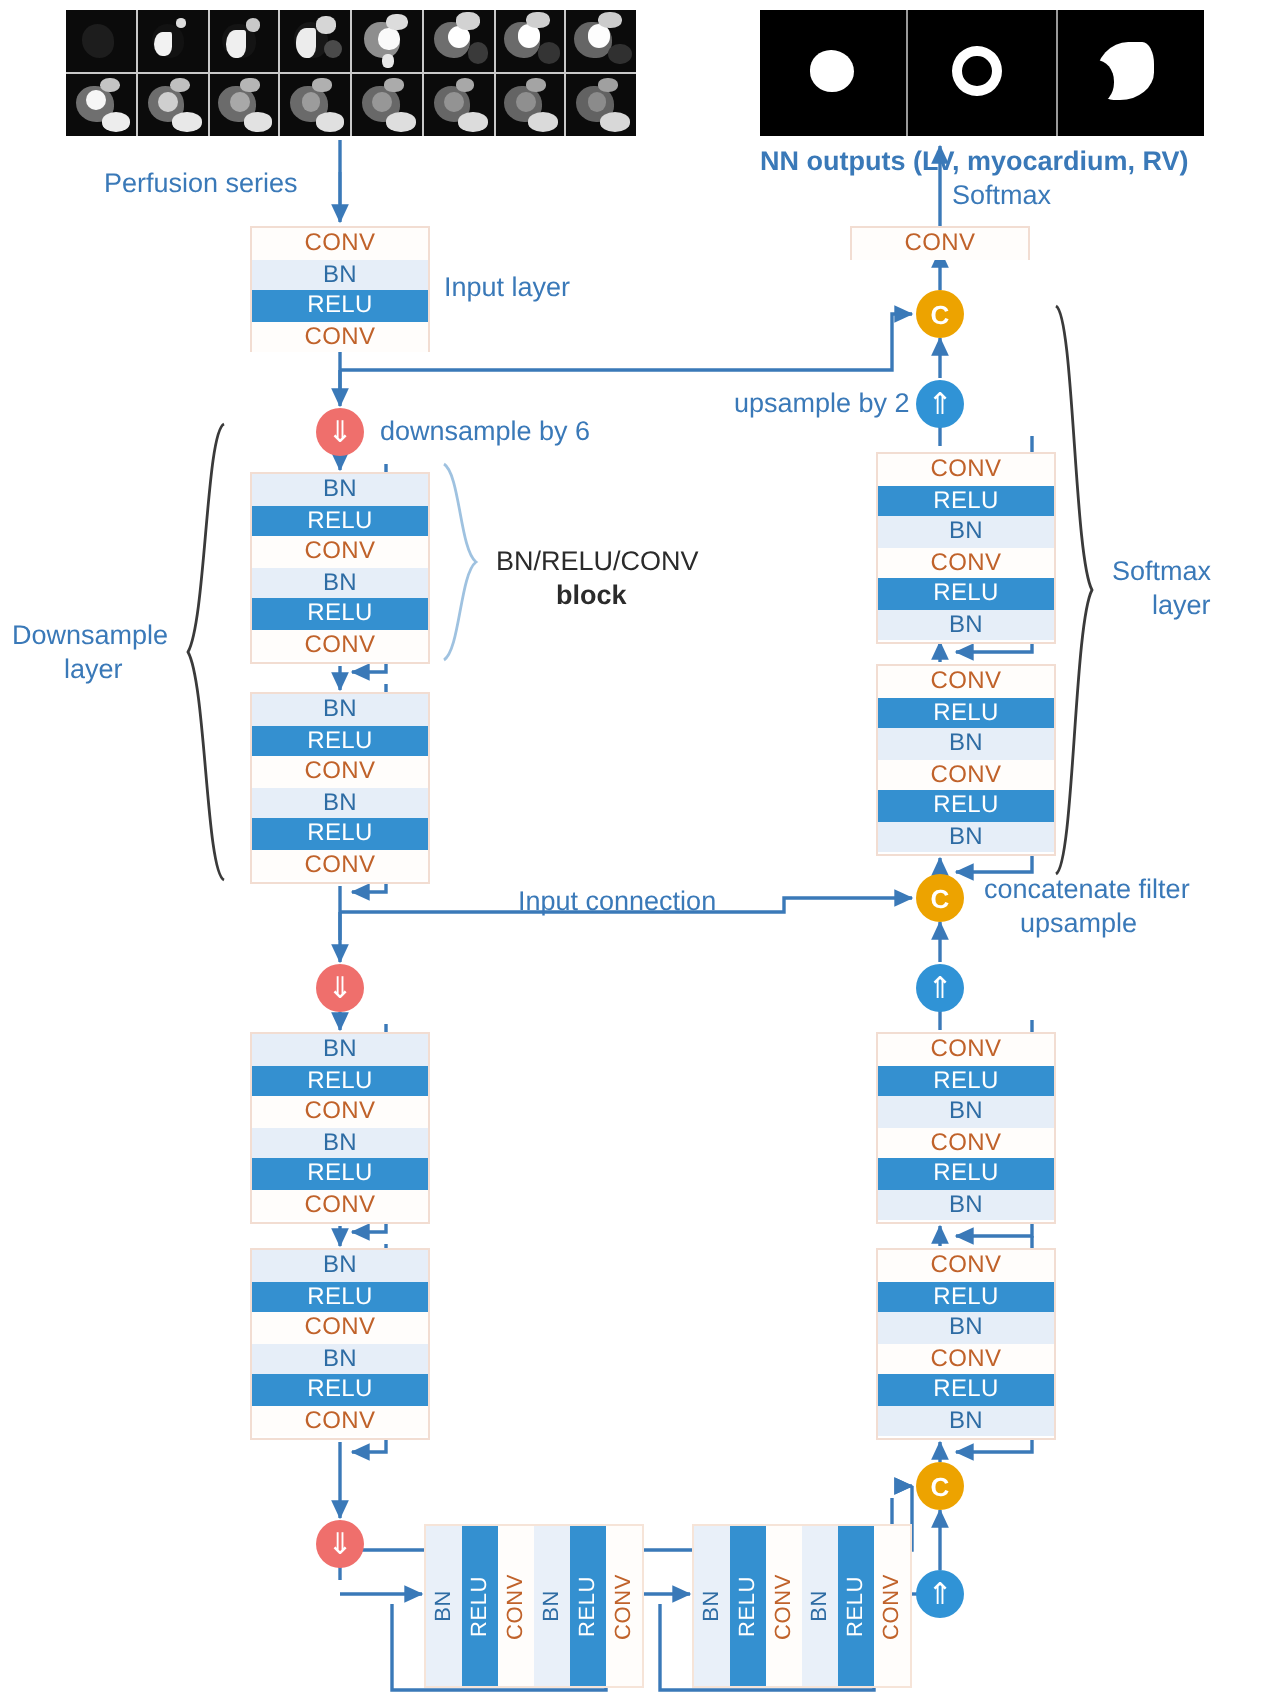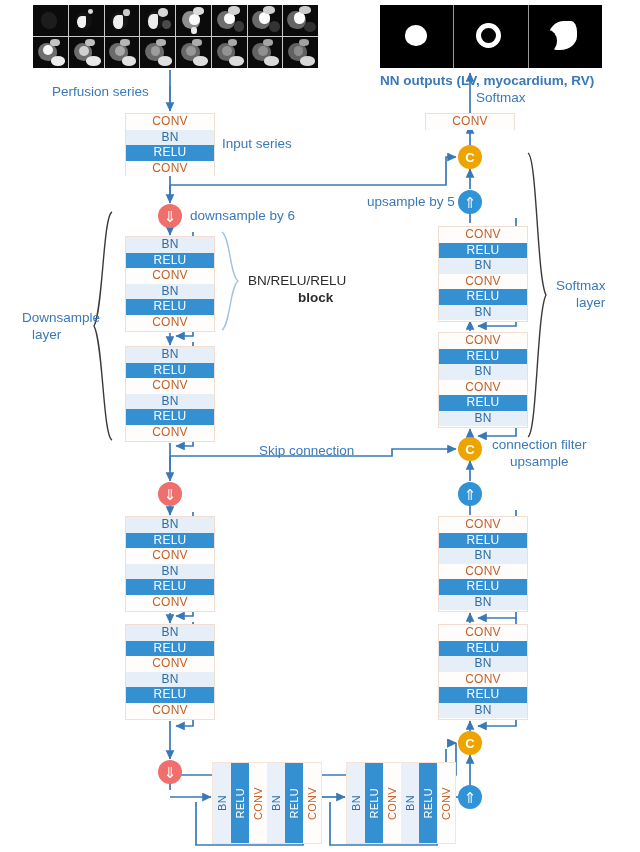--- a/index.html
+++ b/index.html
@@ -265,52 +265,52 @@
 
   <div class="lbl" style="left:380px;top:73px;font-weight:bold;">NN outputs (LV, myocardium, RV)</div>
   <div class="lbl" style="left:476px;top:90px;">Softmax</div>
 
   <div class="block" style="left:125px;top:113px;width:90px;height:63px;">
     <div class="row conv">CONV</div>
     <div class="row bn">BN</div>
     <div class="row relu">RELU</div>
     <div class="row conv">CONV</div>
   </div>
-  <div class="lbl" style="left:222px;top:136px;">Input series</div>
+  <div class="lbl" style="left:222px;top:136px;">Input layer</div>
 
   <div class="node down" style="left:158px;top:204px;">
     <span class="glyph">⇓</span>
   </div>
   <div class="lbl" style="left:190px;top:208px;">downsample by 6</div>
 
   <div class="block" style="left:125px;top:236px;width:90px;height:96px;">
     <div class="row bn">BN</div>
     <div class="row relu">RELU</div>
     <div class="row conv">CONV</div>
     <div class="row bn">BN</div>
     <div class="row relu">RELU</div>
     <div class="row conv">CONV</div>
   </div>
 
-  <div class="lbl dark" style="left:248px;top:273px;">BN/RELU/RELU</div>
-  <div class="lbl dark" style="left:298px;top:290px;font-weight:bold;">block</div>
+  <div class="lbl dark" style="left:248px;top:273px;">BN/RELU/CONV</div>
+  <div class="lbl dark" style="left:278px;top:290px;font-weight:bold;">block</div>
 
   <div class="block" style="left:125px;top:346px;width:90px;height:96px;">
     <div class="row bn">BN</div>
     <div class="row relu">RELU</div>
     <div class="row conv">CONV</div>
     <div class="row bn">BN</div>
     <div class="row relu">RELU</div>
     <div class="row conv">CONV</div>
   </div>
 
-  <div class="lbl" style="left:22px;top:310px;">Downsample</div>
+  <div class="lbl" style="left:6px;top:310px;">Downsample</div>
   <div class="lbl" style="left:32px;top:327px;">layer</div>
 
-  <div class="lbl" style="left:259px;top:443px;">Skip connection</div>
+  <div class="lbl" style="left:259px;top:443px;">Input connection</div>
 
   <div class="node down" style="left:158px;top:482px;">
     <span class="glyph">⇓</span>
   </div>
 
   <div class="block" style="left:125px;top:516px;width:90px;height:96px;">
     <div class="row bn">BN</div>
     <div class="row relu">RELU</div>
     <div class="row conv">CONV</div>
     <div class="row bn">BN</div>
@@ -397,21 +397,21 @@
     <div class="row relu">RELU</div>
     <div class="row bn">BN</div>
   </div>
 
   <div class="node up" style="left:458px;top:482px;">
     <span class="glyph">⇑</span>
   </div>
   <div class="node cat" style="left:458px;top:437px;">
     <span>C</span>
   </div>
-  <div class="lbl" style="left:492px;top:437px;">connection filter</div>
+  <div class="lbl" style="left:492px;top:437px;">concatenate filter</div>
   <div class="lbl" style="left:510px;top:454px;">upsample</div>
 
   <div class="block" style="left:438px;top:332px;width:90px;height:96px;">
     <div class="row conv">CONV</div>
     <div class="row relu">RELU</div>
     <div class="row bn">BN</div>
     <div class="row conv">CONV</div>
     <div class="row relu">RELU</div>
     <div class="row bn">BN</div>
   </div>
@@ -424,21 +424,21 @@
     <div class="row relu">RELU</div>
     <div class="row bn">BN</div>
   </div>
 
   <div class="lbl" style="left:556px;top:278px;">Softmax</div>
   <div class="lbl" style="left:576px;top:295px;">layer</div>
 
   <div class="node up" style="left:458px;top:190px;">
     <span class="glyph">⇑</span>
   </div>
-  <div class="lbl" style="left:367px;top:194px;">upsample by 5</div>
+  <div class="lbl" style="left:367px;top:194px;">upsample by 2</div>
 
   <div class="node cat" style="left:458px;top:145px;">
     <span>C</span>
   </div>
 
   <div class="block" style="left:425px;top:113px;width:90px;height:17px;">
     <div class="row conv">CONV</div>
   </div>
 
 </div>

